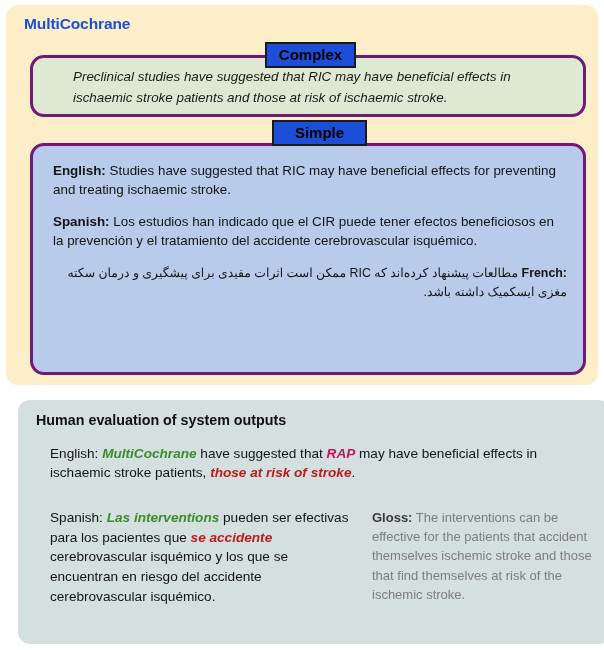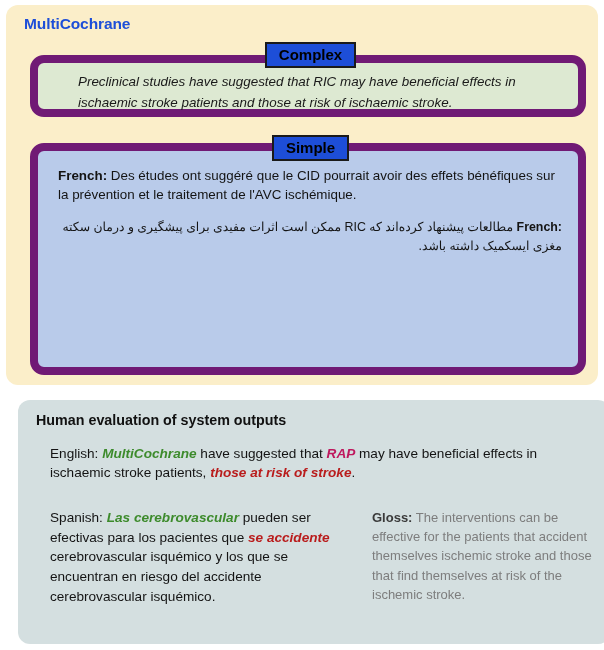--- a/index.html
+++ b/index.html
@@ -40,21 +40,21 @@
     font-size: 15.5px;
     font-weight: bold;
     color: #1d4ed8;
     letter-spacing: -0.1px;
   }
 
   
   .fbox {
     position: absolute;
     box-sizing: border-box;
-    border: 8px solid #701a75;
+    border: 3px solid #701a75;
     border-radius: 14px;
   }
   .fbox-complex {
     left: 24px;
     top: 50px;
     width: 556px;
     height: 62px;
     background: #dde9d2;
   }
   .fbox-simple {
@@ -78,22 +78,22 @@
     height: 26px;
     z-index: 5;
   }
   .tab-complex {
     left: 259px;
     top: 37px;
     width: 91px;
   }
   .tab-simple {
     left: 266px;
-    top: 130px;
-    width: 77px;
+    top: 115px;
+    width: 95px;
   }
 
   
   .complex-text {
     position: absolute;
     left: 40px;
     top: 9px;
     right: 22px;
     font-size: 13.4px;
     font-style: italic;
@@ -212,46 +212,49 @@
 
     <div class="fbox fbox-complex">
       <div class="complex-text">Preclinical studies have suggested that RIC may have beneficial effects in ischaemic stroke patients and those at risk of ischaemic stroke.</div>
     </div>
 
     <div class="tab-label tab-simple">Simple</div>
 
     <div class="fbox fbox-simple">
       <div class="simple-body">
 
-
-
         <div class="lang-block">
-          <span class="lang-label">French:</span><span> Des études ont suggéré que le CID pourrait avoir des effets bénéfiques sur la prévention et le traitement de l'AVC ischémique.</span>
+          <span class="lang-label">English:</span><span> Studies have suggested that RIC may have beneficial effects for preventing and treating ischaemic stroke.</span>
         </div>
+
+        <div class="lang-block">
+          <span class="lang-label">Spanish:</span><span> Los estudios han indicado que el CIR puede tener efectos beneficiosos en la prevención y el tratamiento del accidente cerebrovascular isquémico.</span>
+        </div>
+
 
         <div class="lang-block farsi">
           <span class="lang-label">French:</span><span> مطالعات پیشنهاد کرده‌اند که RIC ممکن است اثرات مفیدی برای پیشگیری و درمان سکته مغزی ایسکمیک داشته باشد.</span>
         </div>
 
       </div>
     </div>
   </div>
 
   <div class="panel-eval">
 
     <div class="eval-title">Human evaluation of system outputs</div>
 
     <div class="eval-english">
       <span class="bold">English:</span><span> </span><span class="hl-green">MultiCochrane</span><span> have suggested that </span><span class="hl-red">RAP</span><span> may have beneficial effects in ischaemic stroke patients, </span><span class="hl-blue">those at risk of stroke</span><span>.</span>
     </div>
 
     <div class="eval-cols">
 
       <div class="col-spanish">
-        <span class="bold">Spanish:</span><span> </span><span class="hl-green">Las cerebrovascular</span><span> pueden ser efectivas para los pacientes que </span><span class="hl-blue">se accidente</span><span> cerebrovascular isquémico y los que se encuentran en riesgo del accidente cerebrovascular isquémico.</span>
+        <span class="bold">Spanish:</span><span> </span><span class="hl-green">Las interventions</span><span> pueden ser efectivas para los pacientes que </span><span class="hl-blue">se accidente</span><span> cerebrovascular isquémico y los que se encuentran en riesgo del accidente cerebrovascular isquémico.</span>
       </div>
 
       <div class="col-gloss">
         <span class="gloss-label">Gloss:</span><span>  The interventions can be effective for the patients that accident themselves ischemic stroke and those that find themselves at risk of the ischemic stroke.</span>
       </div>
 
     </div>
   </div>
 
 </div>

